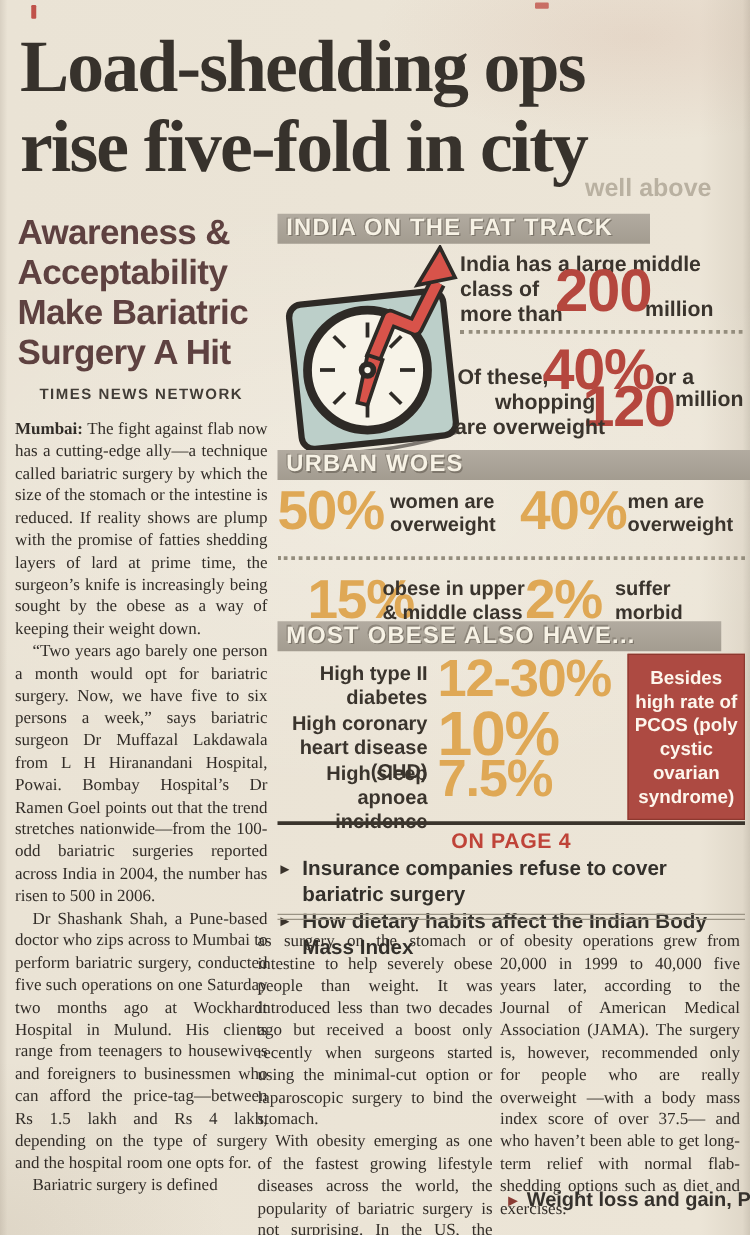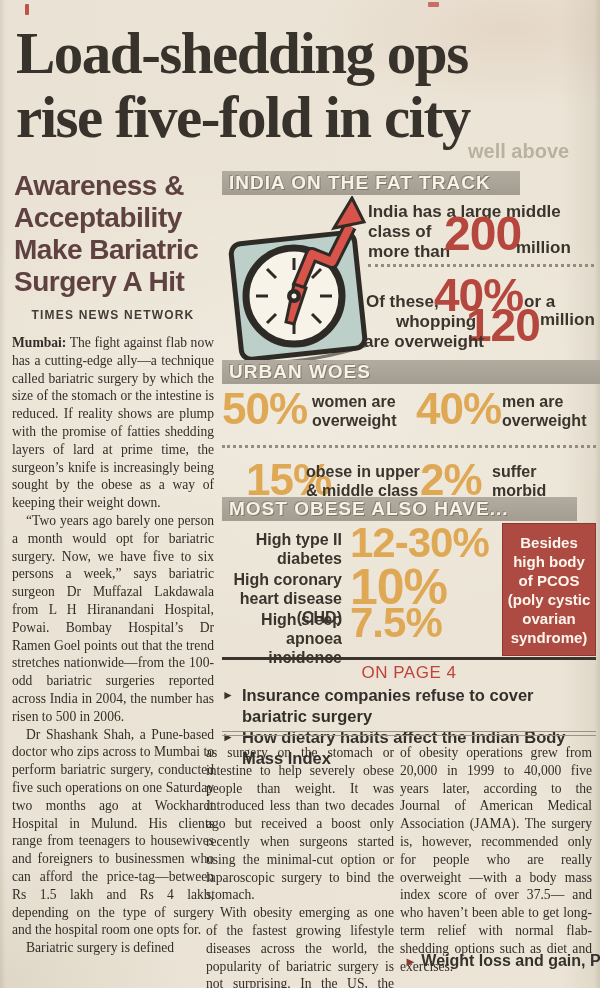--- a/index.html
+++ b/index.html
@@ -42,21 +42,21 @@
   .dotted{border-bottom:3px dotted #948d7d;height:0;}
   .stat-label{font-weight:700;font-size:16px;line-height:19px;color:#3a342d;}
   .ob-label{font-weight:700;font-size:16px;line-height:19px;color:#3a342d;text-align:right;}
   .pcos{
     background:#ad4a42;border:1px solid #8d382f;color:#fdf6ec;
     font-weight:700;font-size:15px;line-height:19px;text-align:center;
     display:flex;align-items:center;justify-content:center;padding:4px;box-sizing:border-box;
   }
   .rule-thick{background:#3a342c;height:3px;}
   .rule-thin{height:3px;border-top:1px solid #9a9384;border-bottom:1px solid #9a9384;}
-  .onpage{font-weight:400;font-size:17px;letter-spacing:.5px;color:#bf4338;text-align:center;}
+  .onpage{font-weight:700;font-size:17px;letter-spacing:.5px;color:#bf4338;text-align:center;}
   .bullet-row{display:flex;align-items:flex-start;gap:8px;font-weight:700;font-size:16.5px;line-height:21px;color:#33302b;}
   .bullet-arrow{font-size:12px;line-height:21px;color:#3a332c;}
   .footer-line{font-weight:700;font-size:16px;color:#35312c;white-space:nowrap;}
   .footer-arrow{color:#8a3c34;font-size:13px;}
   .ghost{color:rgba(125,114,96,.45);filter:blur(.6px);font-weight:700;}
   .mark-red{background:#c0524a;border-radius:1px;}
 </style>
 </head>
 <body>
 
@@ -142,21 +142,21 @@
 
   <div class="abs bar" style="left:222px;top:497px;width:348px;height:24px;">MOST OBESE ALSO HAVE...</div>
 
   <div class="abs ob-label" style="left:222px;top:530px;width:120px;">High type II diabetes</div>
   <div class="abs num-gold" style="left:350px;top:522px;font-size:42px;">12-30%</div>
   <div class="abs ob-label" style="left:218px;top:570px;width:124px;">High coronary heart disease (CHD)</div>
   <div class="abs num-gold" style="left:350px;top:562px;font-size:50px;">10%</div>
   <div class="abs ob-label" style="left:222px;top:610px;width:120px;">High sleep apnoea incidence</div>
   <div class="abs num-gold" style="left:350px;top:602px;font-size:42px;">7.5%</div>
 
-  <div class="abs pcos" style="left:502px;top:523px;width:94px;height:133px;">Besides high body of PCOS (poly cystic ovarian syndrome)</div>
+  <div class="abs pcos" style="left:502px;top:523px;width:94px;height:133px;">Besides high rate of PCOS (poly cystic ovarian syndrome)</div>
 
   <div class="abs rule-thick" style="left:222px;top:657px;width:374px;"></div>
   <div class="abs onpage" style="left:222px;top:663px;width:374px;">ON PAGE 4</div>
   <div class="abs" style="left:222px;top:685px;width:380px;">
     <div class="bullet-row">
       <span class="bullet-arrow">►</span>
       <span>Insurance companies refuse to cover bariatric surgery</span>
     </div>
     <div class="bullet-row">
       <span class="bullet-arrow">►</span>

